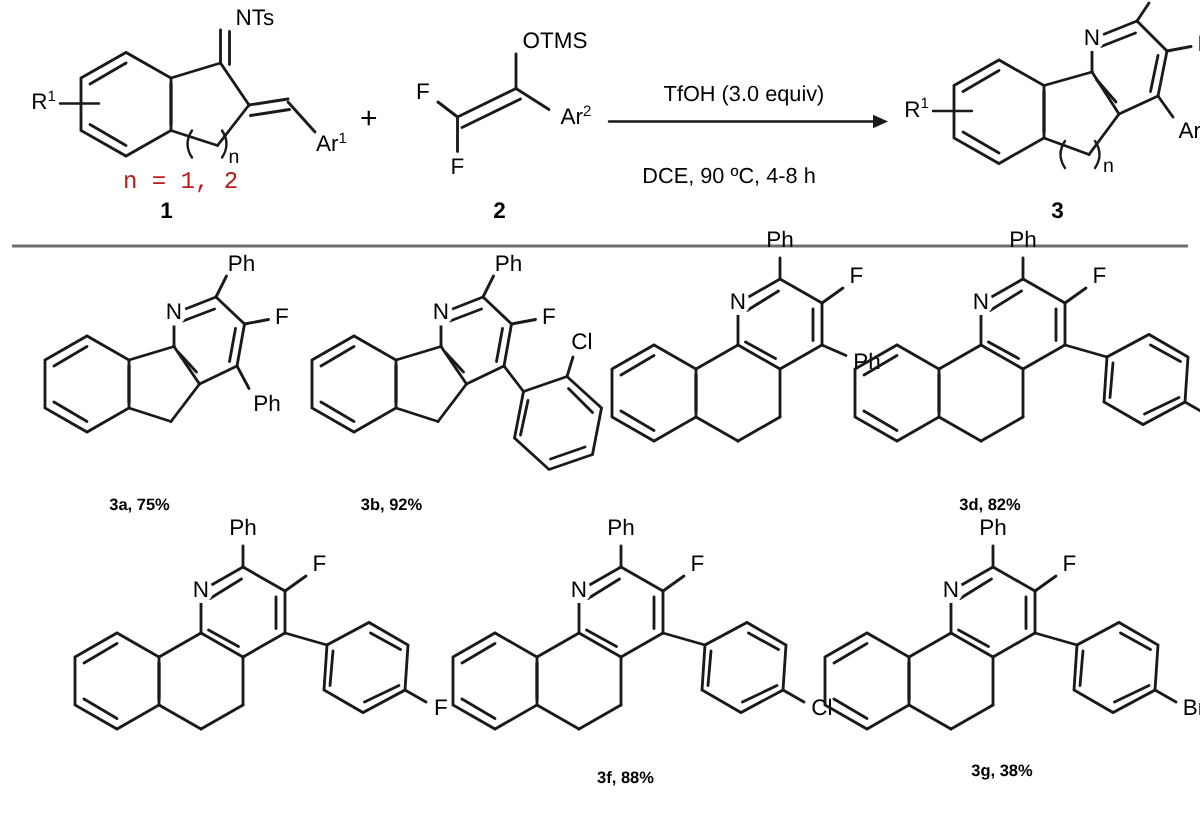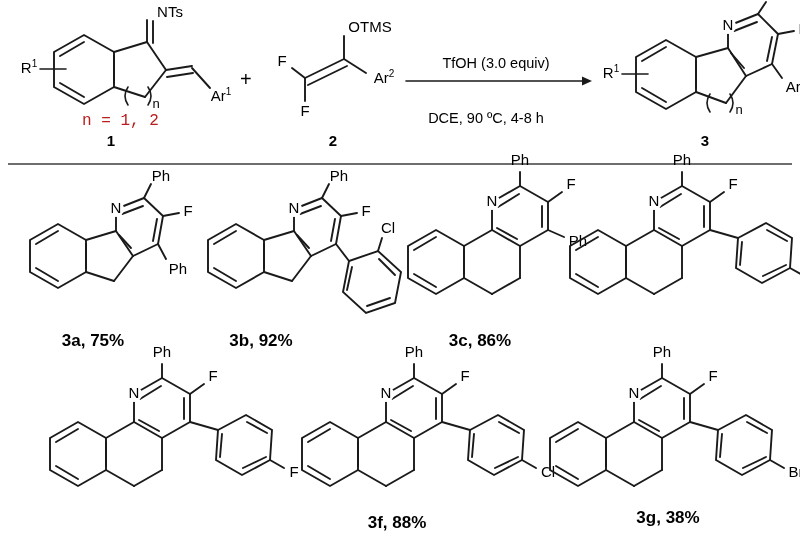--- a/index.html
+++ b/index.html
@@ -53,21 +53,21 @@
   .cmpd-label {
     font-family: "Liberation Sans", sans-serif;
     font-size: 15px;
     font-weight: bold;
     color: #000000;
     text-align: center;
     white-space: nowrap;
   }
   .prod-label {
     font-family: "Liberation Sans", sans-serif;
-    font-size: 17px;
+    font-size: 11px;
     font-weight: bold;
     color: #000000;
     text-align: center;
     white-space: nowrap;
   }
   .plain-text {
     font-family: Liberation Mono, monospace;
     font-size: 16px;
     color: #b91c1c;
     white-space: nowrap;
@@ -322,21 +322,20 @@
       <line class="bond" x1="122" y1="6" x2="122" y2="-8"></line>
       <text class="atom" x="122" y="-19">Ph</text>
 
       <line class="bond" x1="150" y1="22" x2="164" y2="12"></line>
       <text class="atom" x="173" y="5">F</text>
 
       <line class="bond" x1="150" y1="50" x2="166" y2="57"></line>
       <text class="atom" x="180" y="62">Ph</text>
     </svg>
   </div>
-  <div class="abs prod-label" style="left:415px; top:331px; width:130px;">3c, 86%</div>
 
   <div class="abs" style="left:578px; top:180px;">
     <svg width="230" height="160" viewBox="0 0 230 160">
 
       <polygon class="bond" points="-8,66 20,50 48,66 48,98 20,114 -8,98"></polygon>
       <line class="bond" x1="-2" y1="70" x2="20" y2="57"></line>
       <line class="bond" x1="-2" y1="94" x2="20" y2="107"></line>
       <line class="bond" x1="48" y1="70" x2="48" y2="94"></line>
 
       <line class="bond" x1="48" y1="66" x2="76" y2="50"></line>
@@ -365,20 +364,21 @@
       <line class="bond" x1="132" y1="50" x2="160" y2="58"></line>
       <polygon class="bond" points="160,58 158,88 184,103 212,88 214,58 188,43"></polygon>
       <line class="bond" x1="164" y1="62" x2="162" y2="85"></line>
       <line class="bond" x1="185" y1="96" x2="208" y2="85"></line>
       <line class="bond" x1="209" y1="61" x2="189" y2="50"></line>
 
       <line class="bond" x1="212" y1="88" x2="226" y2="96"></line>
       <text class="atom" x="240" y="101">Me</text>
     </svg>
   </div>
+  <div class="abs prod-label" style="left:595px; top:331px; width:130px;">3d, 82%</div>
 
   <div class="abs" style="left:40px; top:372px;">
     <svg width="250" height="150" viewBox="0 0 250 150">
       <polygon class="bond" points="10,66 38,50 66,66 66,98 38,114 10,98"></polygon>
       <line class="bond" x1="16" y1="70" x2="38" y2="57"></line>
       <line class="bond" x1="16" y1="94" x2="38" y2="107"></line>
       <line class="bond" x1="66" y1="70" x2="66" y2="94"></line>
       <line class="bond" x1="66" y1="66" x2="94" y2="50"></line>
       <line class="bond" x1="94" y1="50" x2="122" y2="66"></line>
       <line class="bond" x1="122" y1="66" x2="122" y2="98"></line>
@@ -436,21 +436,21 @@
       <text class="atom" x="173" y="5">F</text>
       <line class="bond" x1="150" y1="50" x2="178" y2="58"></line>
       <polygon class="bond" points="178,58 176,88 202,103 230,88 232,58 206,43"></polygon>
       <line class="bond" x1="182" y1="62" x2="180" y2="85"></line>
       <line class="bond" x1="203" y1="96" x2="226" y2="85"></line>
       <line class="bond" x1="227" y1="61" x2="207" y2="50"></line>
       <line class="bond" x1="230" y1="88" x2="244" y2="96"></line>
       <text class="atom" x="256" y="101">Cl</text>
     </svg>
   </div>
-  <div class="abs prod-label" style="left:332px; top:513px; width:130px;">3f, 88%</div>
+  <div class="abs prod-label" style="left:352px; top:513px; width:130px;">3f, 88%</div>
 
   <div class="abs" style="left:540px; top:372px;">
     <svg width="250" height="150" viewBox="0 0 250 150">
       <polygon class="bond" points="10,66 38,50 66,66 66,98 38,114 10,98"></polygon>
       <line class="bond" x1="16" y1="70" x2="38" y2="57"></line>
       <line class="bond" x1="16" y1="94" x2="38" y2="107"></line>
       <line class="bond" x1="66" y1="70" x2="66" y2="94"></line>
       <line class="bond" x1="66" y1="66" x2="94" y2="50"></line>
       <line class="bond" x1="94" y1="50" x2="122" y2="66"></line>
       <line class="bond" x1="122" y1="66" x2="122" y2="98"></line>

